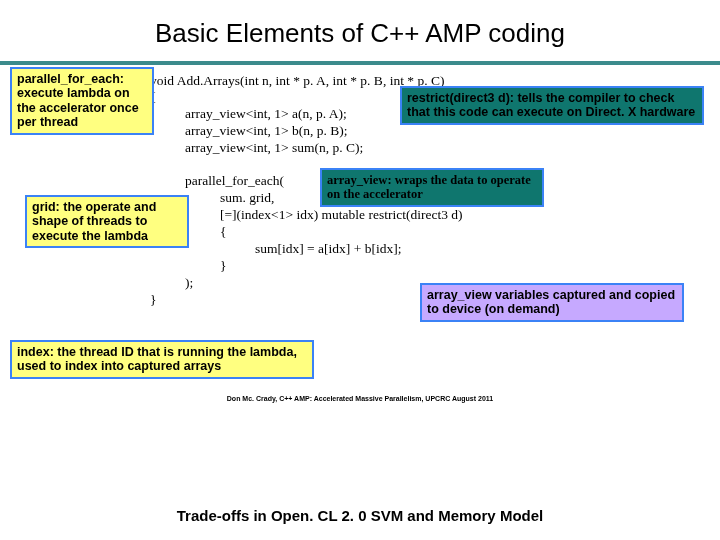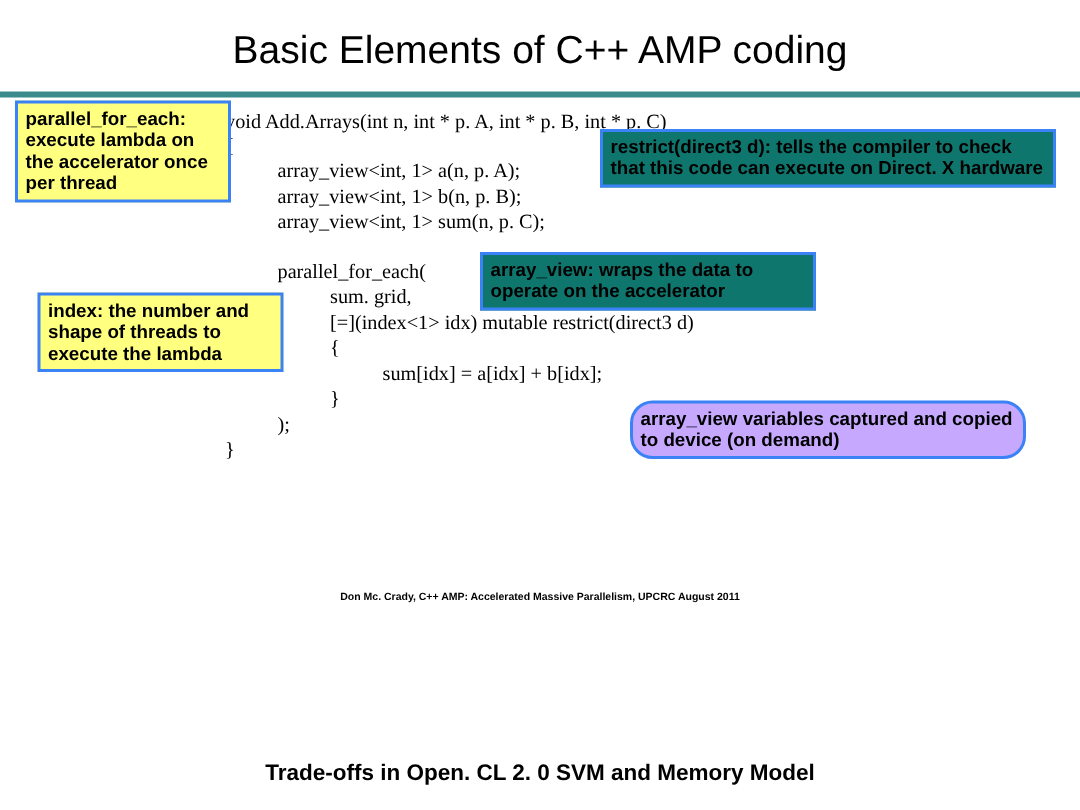--- a/index.html
+++ b/index.html
@@ -91,30 +91,32 @@
   <div class="code" style="left:210px; top:159px;">{</div>
   <div class="code" style="left:245px; top:176px;text-align:right;">sum[idx] = a[idx] + b[idx];</div>
   <div class="code" style="left:210px; top:193px;">}</div>
   <div class="code" style="left:175px; top:210px;">);</div>
   <div class="code" style="left:140px; top:227px;">}</div>
 
   <div class="callout yellow" style="left:0px;  top:2px;  width:130px;">parallel_for_each:
 execute lambda on
 the accelerator
 once per thread</div>
-  <div class="callout yellow" style="left:15px; top:130px; width:150px;">index: the number and
+  <div class="callout yellow" style="left:15px; top:130px; width:150px;">grid: the operate and
 shape of threads to
 execute the lambda</div>
+  <div class="callout yellow" style="left:0px;  top:275px; width:290px;">index: the thread ID that is running the
+lambda, used to index into captured arrays</div>
 
   <div class="callout blue" style="left:390px; top:21px; width:290px;">restrict(direct3 d): tells the compiler
 to check that this code can execute
 on Direct. X hardware</div>
-  <div class="callout blue" style="left:310px; top:103px; width:210px;">array_view: wraps the data to
+  <div class="callout blue" style="left:310px; top:103px; width:210px;font-family:Liberation Serif, serif;">array_view: wraps the data to
 operate on the accelerator</div>
 
-  <div class="callout purple" style="left:410px; top:202px; width:250px;border-radius:15px;">array_view variables captured and
+  <div class="callout purple" style="left:410px; top:218px; width:250px;">array_view variables captured and
 copied to device (on demand)</div>
 
   <div class="citation" style="top:330px;">Don Mc. Crady, C++ AMP: Accelerated Massive Parallelism, UPCRC August 2011</div>
 
 </div>
 
 <div class="footer">Trade-offs in Open. CL 2. 0 SVM and Memory Model</div>
 
 </body></html>

